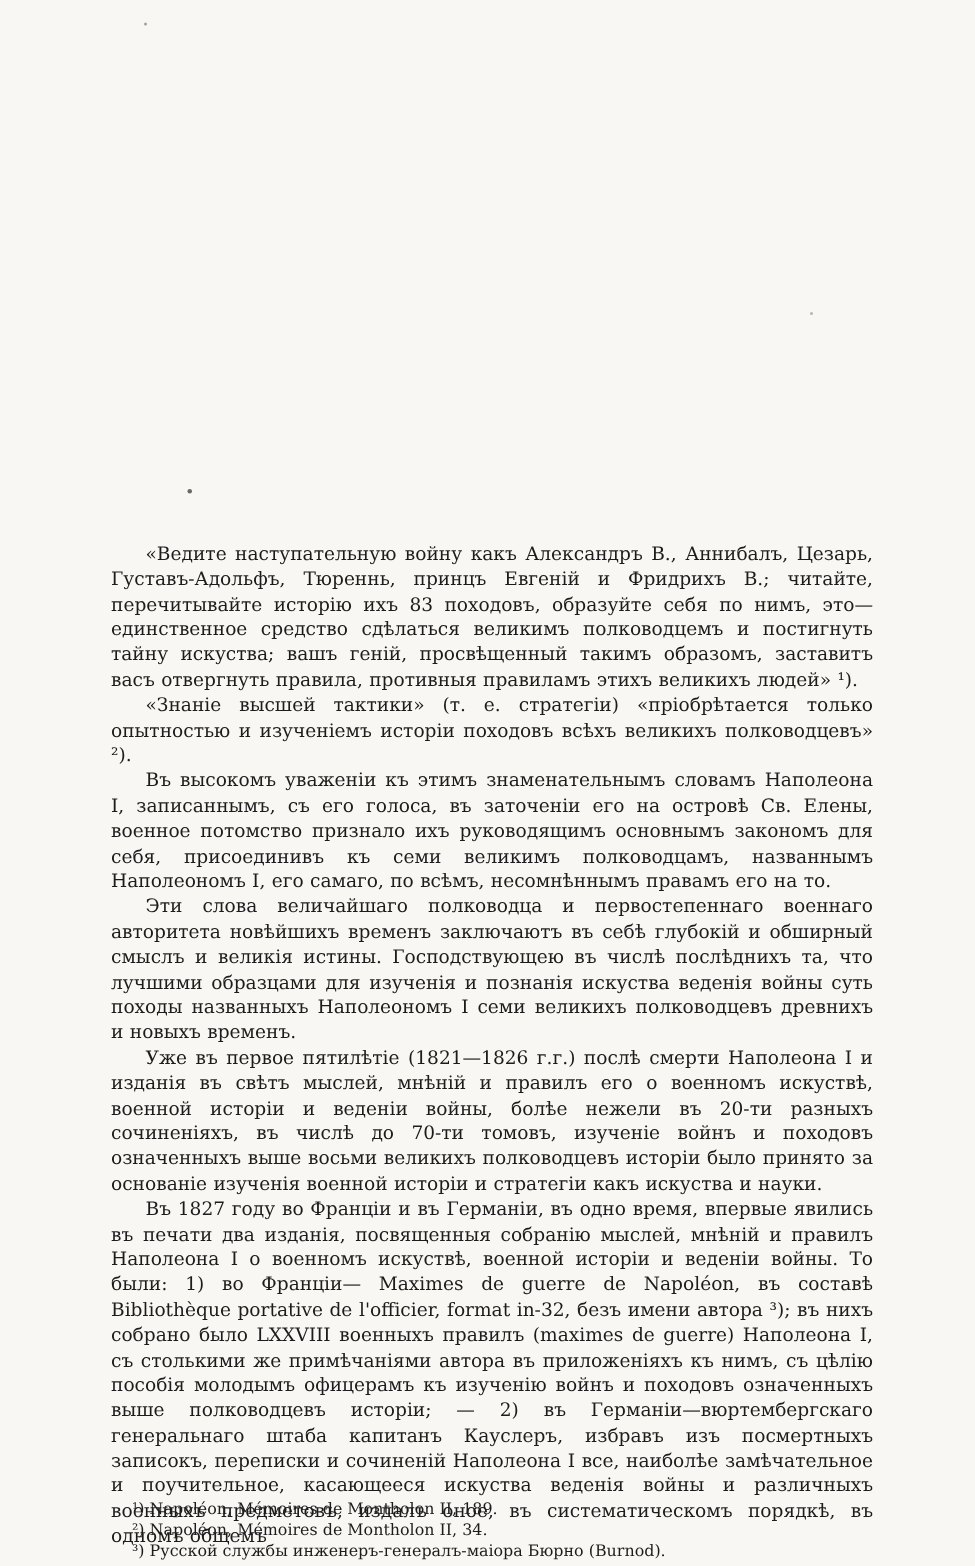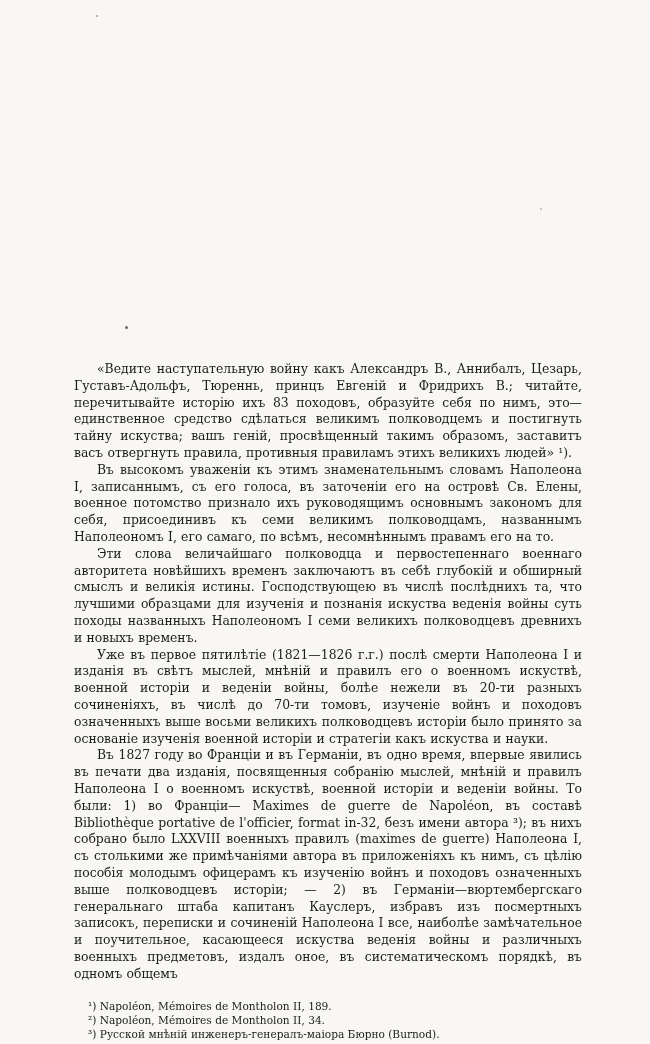--- a/index.html
+++ b/index.html
@@ -55,25 +55,26 @@
 <body>
 
 <div class="scan-page">
 
   <span class="speck speck-1"></span>
   <span class="speck speck-2"></span>
   <span class="speck speck-3"></span>
 
   <div class="text-block">
     <p>«Ведите наступательную войну какъ Александръ В., Аннибалъ, Цезарь, Густавъ-Адольфъ, Тюреннь, принцъ Евгеній и Фридрихъ В.; читайте, перечитывайте исторію ихъ 83 походовъ, образуйте себя по нимъ, это—единственное средство сдѣлаться великимъ полководцемъ и постигнуть тайну искуства; вашъ геній, просвѣщенный такимъ образомъ, заставитъ васъ отвергнуть правила, противныя правиламъ этихъ великихъ людей» ¹).</p>
+    <p>«Знаніе высшей тактики» (т. е. стратегіи) «пріобрѣтается только опытностью и изученіемъ исторіи походовъ всѣхъ великихъ полководцевъ» ²).</p>
     <p>Въ высокомъ уваженіи къ этимъ знаменательнымъ словамъ Наполеона I, записаннымъ, съ его голоса, въ заточеніи его на островѣ Св. Елены, военное потомство признало ихъ руководящимъ основнымъ закономъ для себя, присоединивъ къ семи великимъ полководцамъ, названнымъ Наполеономъ I, его самаго, по всѣмъ, несомнѣннымъ правамъ его на то.</p>
     <p>Эти слова величайшаго полководца и первостепеннаго военнаго авторитета новѣйшихъ временъ заключаютъ въ себѣ глубокій и обширный смыслъ и великія истины. Господствующею въ числѣ послѣднихъ та, что лучшими образцами для изученія и познанія искуства веденія войны суть походы названныхъ Наполеономъ I семи великихъ полководцевъ древнихъ и новыхъ временъ.</p>
     <p>Уже въ первое пятилѣтіе (1821—1826 г.г.) послѣ смерти Наполеона I и изданія въ свѣтъ мыслей, мнѣній и правилъ его о военномъ искуствѣ, военной исторіи и веденіи войны, болѣе нежели въ 20-ти разныхъ сочиненіяхъ, въ числѣ до 70-ти томовъ, изученіе войнъ и походовъ означенныхъ выше восьми великихъ полководцевъ исторіи было принято за основаніе изученія военной исторіи и стратегіи какъ искуства и науки.</p>
     <p>Въ 1827 году во Франціи и въ Германіи, въ одно время, впервые явились въ печати два изданія, посвященныя собранію мыслей, мнѣній и правилъ Наполеона I о военномъ искуствѣ, военной исторіи и веденіи войны. То были: 1) во Франціи— Maximes de guerre de Napoléon, въ составѣ Bibliothèque portative de l'officier, format in-32, безъ имени автора ³); въ нихъ собрано было LXXVIII военныхъ правилъ (maximes de guerre) Наполеона I, съ столькими же примѣчаніями автора въ приложеніяхъ къ нимъ, съ цѣлію пособія молодымъ офицерамъ къ изученію войнъ и походовъ означенныхъ выше полководцевъ исторіи; — 2) въ Германіи—вюртембергскаго генеральнаго штаба капитанъ Кауслеръ, избравъ изъ посмертныхъ записокъ, переписки и сочиненій Наполеона I все, наиболѣе замѣчательное и поучительное, касающееся искуства веденія войны и различныхъ военныхъ предметовъ, издалъ оное, въ систематическомъ порядкѣ, въ одномъ общемъ</p>
   </div>
 
   <div class="footnotes">
     <p>¹) Napoléon, Mémoires de Montholon II, 189.</p>
     <p>²) Napoléon, Mémoires de Montholon II, 34.</p>
-    <p>³) Русской мнѣній инженеръ-генералъ-маіора Бюрно (Burnod).</p>
+    <p>³) Русской службы инженеръ-генералъ-маіора Бюрно (Burnod).</p>
   </div>
 
 </div>
 
 </body></html>

